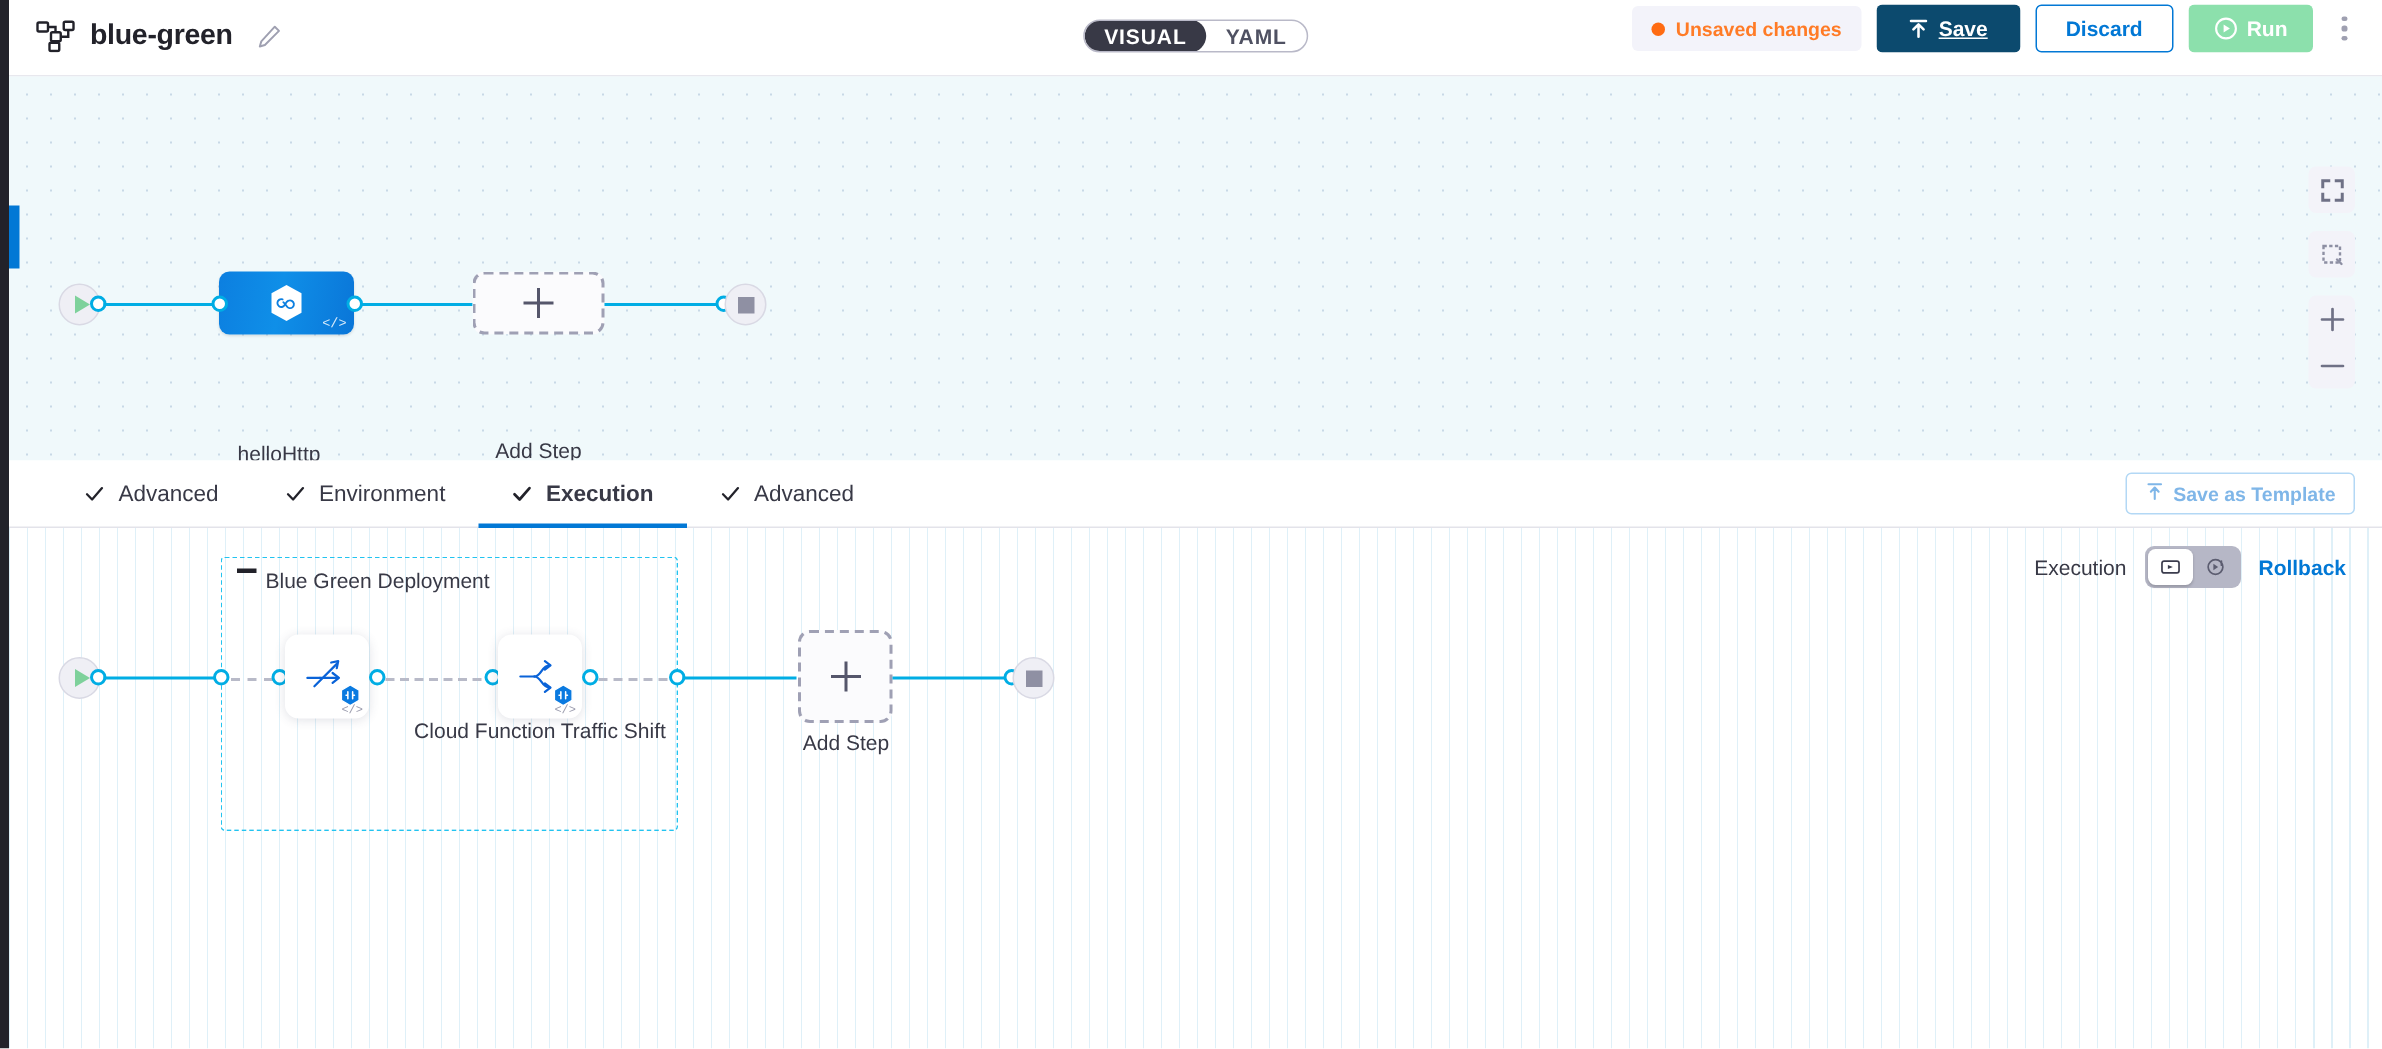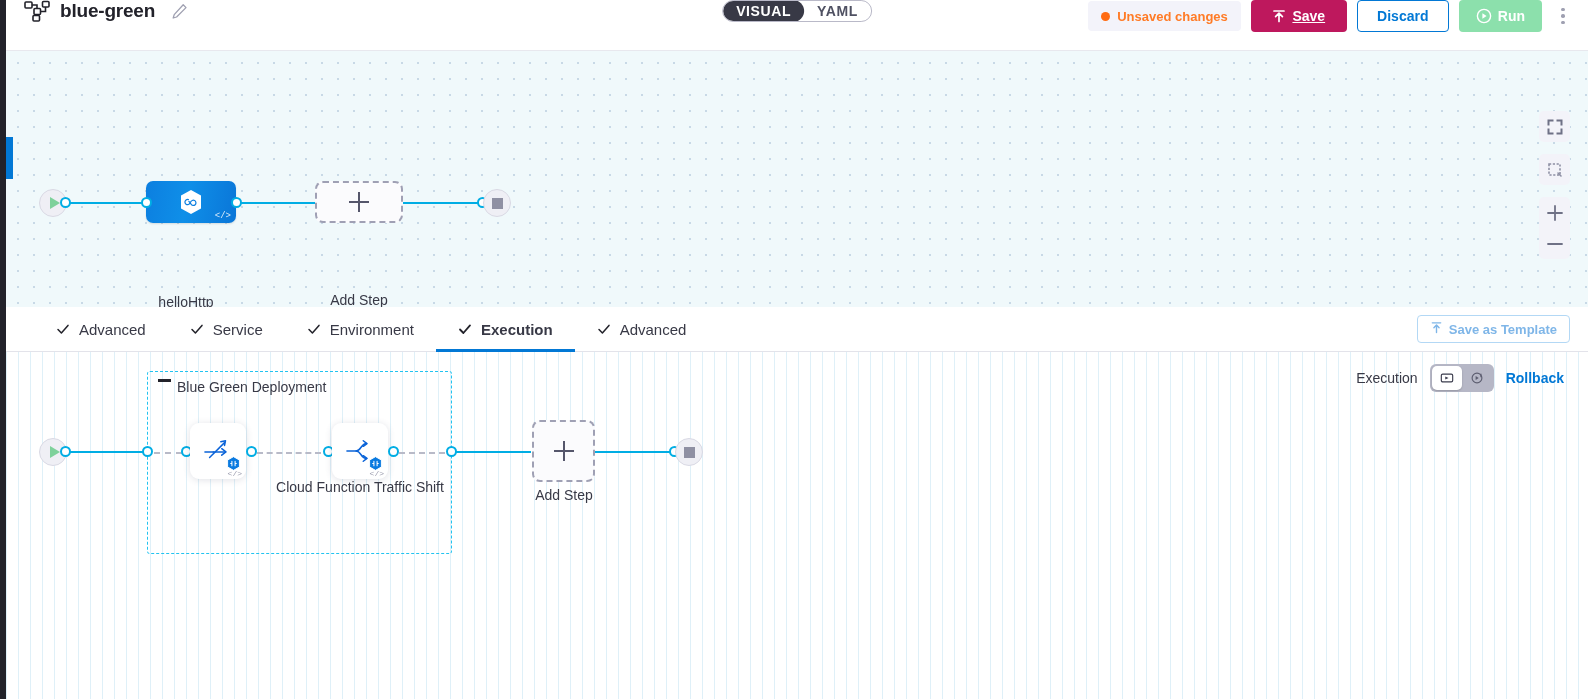--- a/index.html
+++ b/index.html
@@ -16,21 +16,21 @@
     display: flex; flex-direction: column;
     border-left: 6px solid #22222a;
   }
 
   
   .header {
     position: relative;
     height: 51px; min-height: 51px;
     background: #ffffff;
     border-bottom: 1px solid #e8e8ee;
-    display: flex; align-items: flex-start;
+    display: flex; align-items: flex-end;
     padding: 0 14px 15px 18px;
   }
   .hdr-left { display: flex; align-items: center; gap: 10px; }
   .pipeline-glyph { width: 26px; height: 22px; display: block; }
   .pipeline-title {
     font-size: 19px; font-weight: bold; color: #22222a;
     letter-spacing: -0.2px;
   }
   .edit-pencil { width: 17px; height: 17px; margin-left: 6px; cursor: pointer; display:block; }
 
@@ -55,21 +55,21 @@
     padding: 0 13px;
     font-size: 13px; font-weight: bold; color: #ff7b26;
   }
   .dot-orange { width: 9px; height: 9px; border-radius: 50%; background: #ff6b12; }
   .btn {
     height: 32px; border-radius: 4px; display: flex; align-items: center;
     justify-content: center; gap: 6px; font-size: 14px; font-weight: bold;
     padding: 0 16px; cursor: pointer; border: 1px solid transparent;
     white-space: nowrap;
   }
-  .btn-save { background: #be185d; color: #fff; min-width: 96px; text-decoration: underline; }
+  .btn-save { background: #0c4a6e; color: #fff; min-width: 96px; text-decoration: underline; }
   .btn-discard { background: #fff; color: #0278d5; border-color: #0278d5; min-width: 92px; }
   .btn-run { background: #8ce0ac; color: #ffffff; min-width: 82px; }
   .icon-up { width: 14px; height: 14px; display:block; }
   .icon-play-circle { width: 16px; height: 16px; display:block; }
   .kebab { width: 22px; height: 30px; display:flex; flex-direction: column; align-items:center; justify-content:center; gap:3px; cursor:pointer; }
   .kebab i { width: 3.5px; height: 3.5px; border-radius: 50%; background: #9fa0b1; display:block; }
 
   
   .stage-canvas {
     position: relative;
@@ -383,28 +383,20 @@
           </svg>
       </span>
       <span>Advanced</span>
     </div>
     <div class="tab">
       <span class="check-glyph">
         <svg viewBox="0 0 14 14" width="14" height="14">
             <path d="M2 7.5 L5.4 11 L12 3.4" fill="none" stroke="#22222a" stroke-width="1.5" stroke-linecap="round" stroke-linejoin="round"></path>
           </svg>
       </span>
-      <span>Service</span>
-    </div>
-    <div class="tab">
-      <span class="check-glyph">
-        <svg viewBox="0 0 14 14" width="14" height="14">
-            <path d="M2 7.5 L5.4 11 L12 3.4" fill="none" stroke="#22222a" stroke-width="1.5" stroke-linecap="round" stroke-linejoin="round"></path>
-          </svg>
-      </span>
       <span>Environment</span>
     </div>
     <div class="tab active">
       <span class="check-glyph">
         <svg viewBox="0 0 14 14" width="14" height="14">
             <path d="M2 7.5 L5.4 11 L12 3.4" fill="none" stroke="#22222a" stroke-width="1.8" stroke-linecap="round" stroke-linejoin="round"></path>
           </svg>
       </span>
       <span>Execution</span>
     </div>

